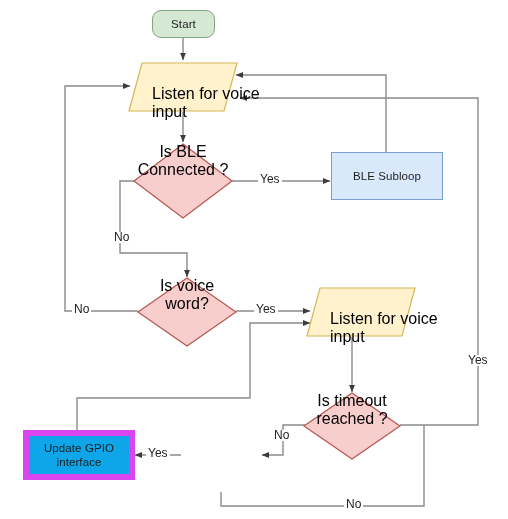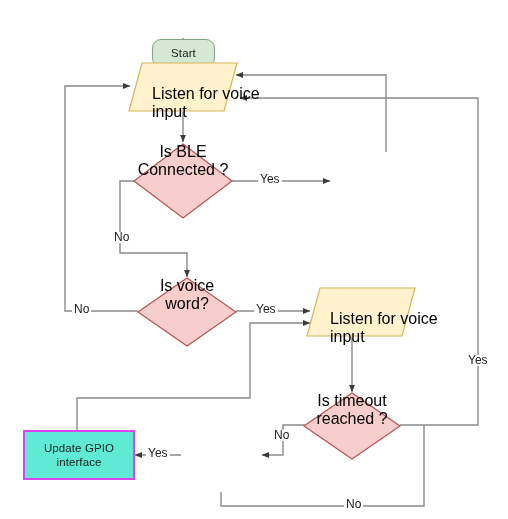--- a/index.html
+++ b/index.html
@@ -11,21 +11,21 @@
     position:relative;
   }
   #canvas{position:absolute;left:0;top:0;width:508px;height:519px;}
   .node{position:absolute;display:flex;align-items:center;justify-content:center;text-align:center;box-sizing:border-box;}
   .node .lbl{
     font-size:11.5px;color:#1d1d1d;line-height:14px;
     white-space:pre-line;letter-spacing:.1px;
   }
   .rrect{border:1px solid #80a680;background:#d5e8d4;border-radius:9px;}
   .rect-blue{border:1px solid #7b9ed0;background:#dae8fc;}
-  .rect-teal{border:2px solid #d946ef;background:#5eead4;}
+  .rect-teal{border:6px solid #d946ef;background:#0ea5e9;}
   .para-wrap{position:absolute;}
   .para-lbl{position:absolute;display:flex;align-items:center;justify-content:center;text-align:left;width:100%;height:100%;left:0;top:16px;margin-left:24px;}
   .dia-lbl{position:absolute;display:flex;align-items:flex-start;justify-content:center;text-align:center;width:100%;height:100%;left:0;top:0;}
   .edge-label{
     position:absolute;font-size:12px;color:#222;background:#ffffff;
     padding:0 2px;line-height:11px;white-space:nowrap;
   }
   svg{position:absolute;left:0;top:0;overflow:visible;}
 </style>
 </head>
@@ -63,21 +63,21 @@
 
       <path d="M181,455 L135,455" marker-end="url(#arrow)"></path>
 
       <path d="M221,492 L221,506 L424,506 L424,425"></path>
 
       <path d="M77,430 L77,398 L250,398 L250,323 L310,323" marker-end="url(#arrow)"></path>
 
     </g>
   </svg>
 
-  <div class="node rrect" style="left:152px;top:10px;width:63px;height:28px;margin-top:29px;">
+  <div class="node rrect" style="left:152px;top:10px;width:63px;height:28px;">
     <span class="lbl">Start</span>
   </div>
 
   <div class="para-wrap" style="left:128px;top:62px;width:110px;height:50px;">
     <svg width="110" height="50">
       <polygon points="14,1 109,1 96,49 1,49" fill="#fff2cc" stroke="#d6b656" stroke-width="1.2"></polygon>
     </svg>
     <div class="para-lbl">
       <span class="lbl">Listen for
 voice input</span>
@@ -87,20 +87,23 @@
   <div class="para-wrap" style="left:133px;top:143px;width:100px;height:76px;">
     <svg width="100" height="76">
       <polygon points="50,1 99,38 50,75 1,38" fill="#f8cecc" stroke="#b85450" stroke-width="1.2"></polygon>
     </svg>
     <div class="dia-lbl">
       <span class="lbl">Is BLE
 Connected ?</span>
     </div>
   </div>
 
+  <div class="node rect-blue" style="left:331px;top:152px;width:112px;height:48px;">
+    <span class="lbl">BLE Subloop</span>
+  </div>
 
   <div class="para-wrap" style="left:137px;top:277px;width:100px;height:70px;">
     <svg width="100" height="70">
       <polygon points="50,1 99,35 50,69 1,35" fill="#f8cecc" stroke="#b85450" stroke-width="1.2"></polygon>
     </svg>
     <div class="dia-lbl">
       <span class="lbl">Is voice
 word?</span>
     </div>
   </div>

